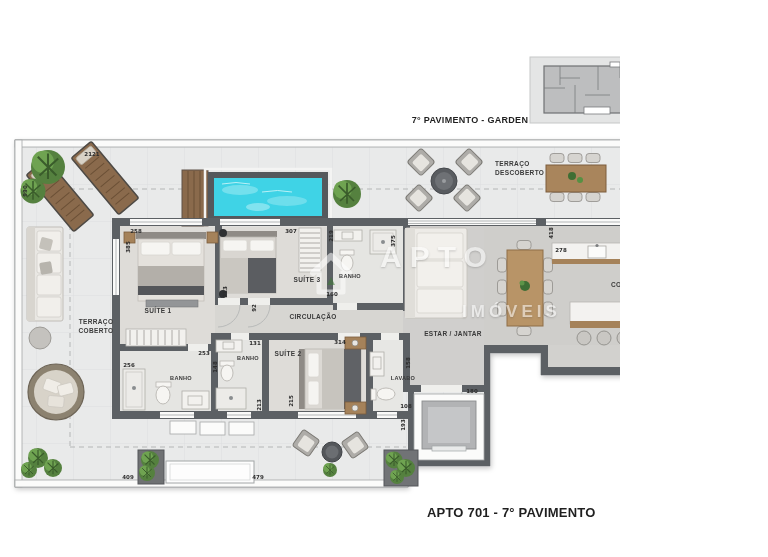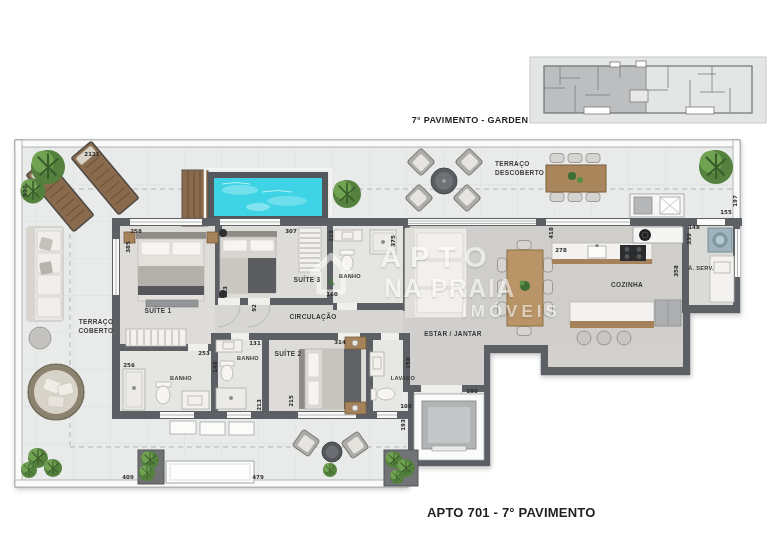--- a/index.html
+++ b/index.html
@@ -1,16 +1,16 @@
 <!DOCTYPE html>
 <html><head>
 <meta charset="utf-8">
 <style>
   html,body{margin:0;padding:0;background:#fff;}
-  .stage{position:relative;width:768px;height:557px;background:#fff;overflow:hidden;
+  .stage{position:relative;width:620px;height:557px;background:#fff;overflow:hidden;
          font-family:"Liberation Sans",sans-serif;}
   .stage svg{position:absolute;left:0;top:0;}
   .room-label{position:absolute;transform:translate(-50%,-50%);font-weight:bold;font-size:6.5px;
       color:#3a3a3a;letter-spacing:.35px;white-space:pre-line;text-align:center;line-height:1.45;z-index:6;}
   .room-label.small{font-size:5.6px;letter-spacing:.25px;}
   .room-label.la{transform:translate(0,-50%);text-align:left;}
   .dim{position:absolute;transform:translate(-50%,-50%);font-family:"DejaVu Sans",sans-serif;
       font-weight:bold;font-size:5.5px;color:#2d2d2d;z-index:6;white-space:nowrap;}
   .dim.v{transform:translate(-50%,-50%) rotate(-90deg);}
   .keyplan-title{position:absolute;left:470px;top:120px;transform:translate(-50%,-50%);
@@ -440,21 +440,20 @@
 
   <div class="watermark">
     <span class="wm-house">
       <svg width="46" height="50" viewBox="0 0 46 50">
         <path d="M5 25 L23 8 L41 25" stroke="#ffffff" stroke-width="6" fill="none" stroke-linejoin="round" stroke-linecap="round"></path>
         <path d="M11 23 V44 H35 V23" stroke="#ffffff" stroke-width="5" fill="none" stroke-linejoin="round"></path>
         <polygon points="19,37 27,37 23,29" fill="#3f7a37"></polygon>
       </svg>
     </span>
     <span class="wm-l1">APTO</span>
-    <span class="wm-l2">NA PRAIA</span>
     <span class="wm-l3">IMÓVEIS</span>
   </div>
 
   <div>
       <div class="room-label la" style="left: 495px; top: 168px;">TERRAÇO
 DESCOBERTO</div>
       <div class="room-label" style="left: 96px; top: 326px;">TERRAÇO
 COBERTO</div>
       <div class="room-label" style="left: 158px; top: 311px;">SUÍTE 1</div>
       <div class="room-label" style="left: 307px; top: 280px;">SUÍTE 3</div>

